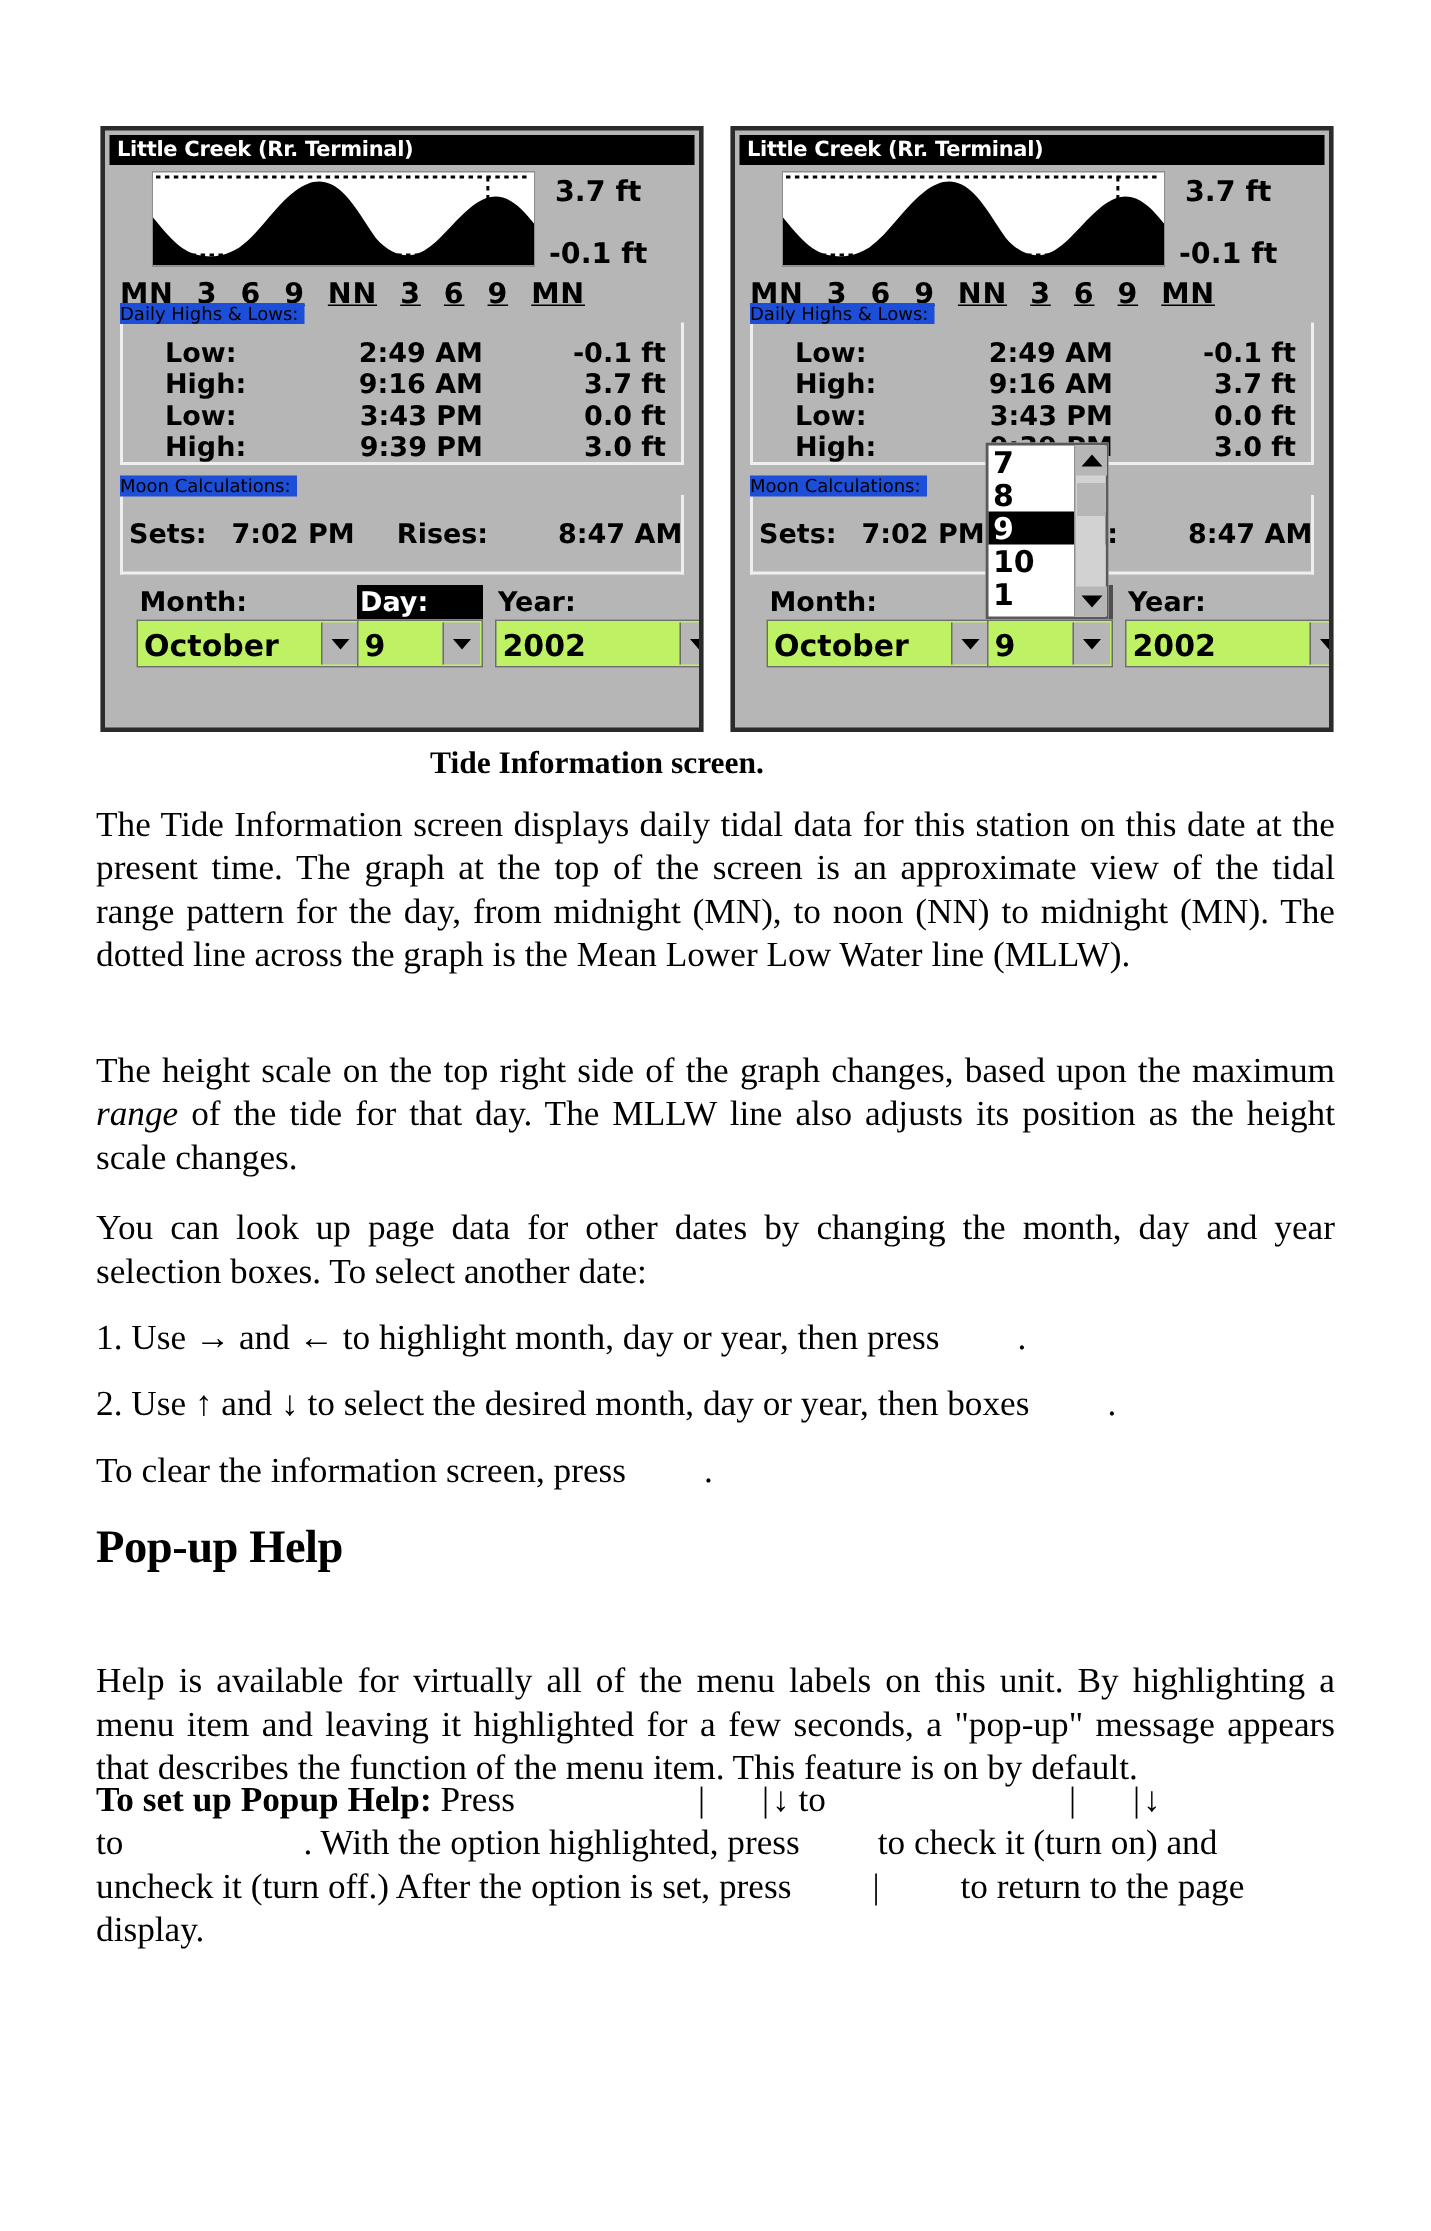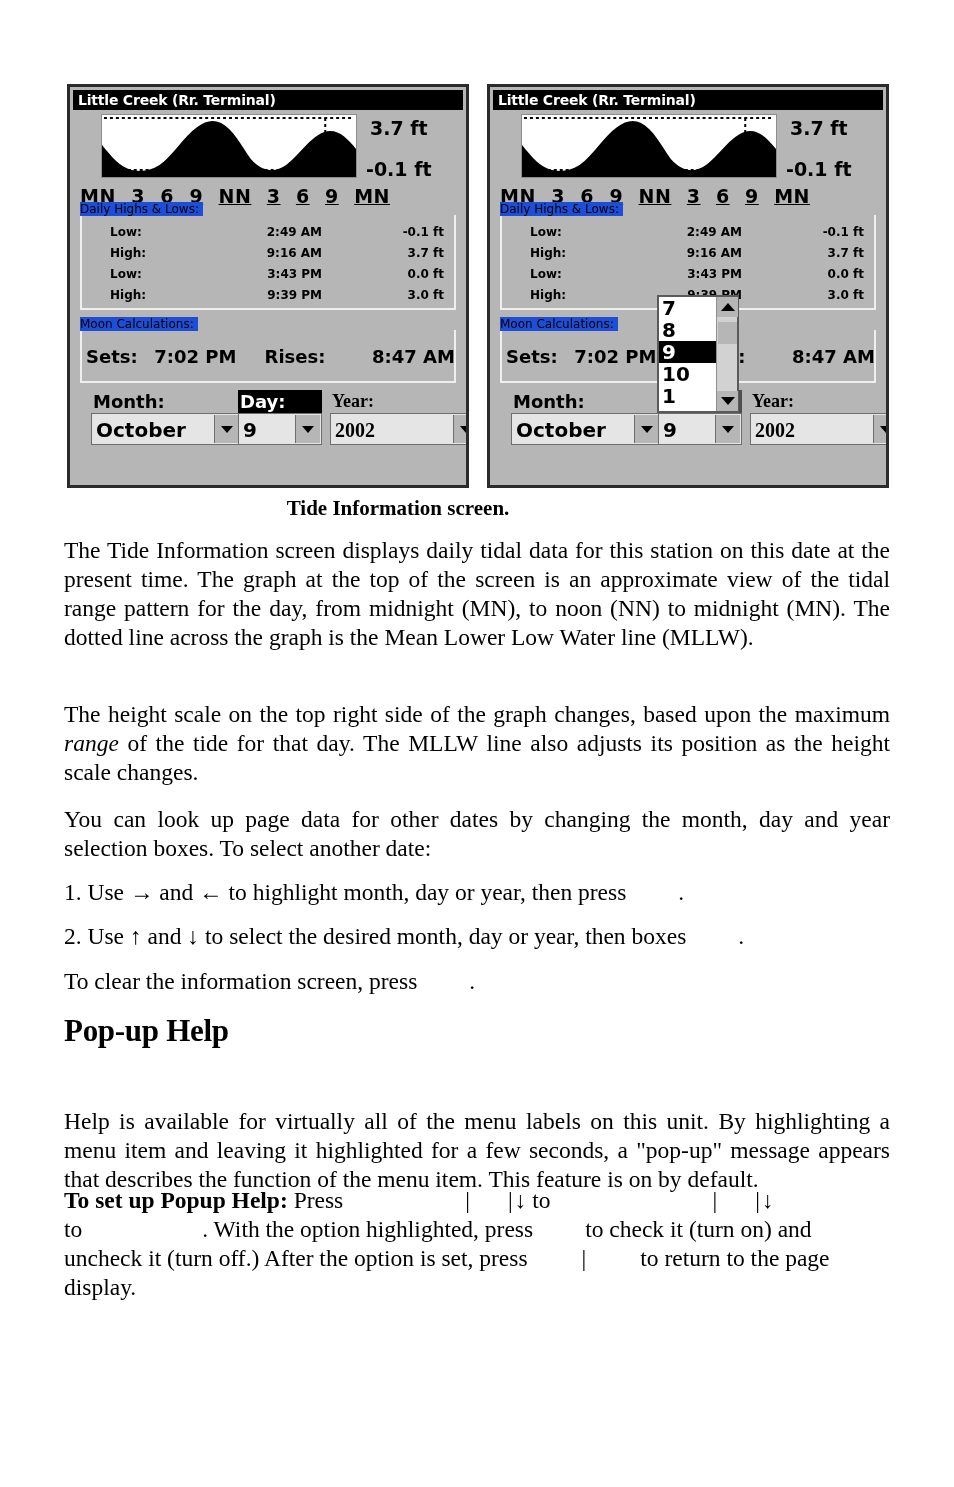--- a/index.html
+++ b/index.html
@@ -58,47 +58,47 @@
     padding-right:4px;white-space:nowrap;
   }
   .gb-legend::before{
     content:"";position:absolute;left:0;top:10px;right:-1000px;height:2px;
     background:#efefef;z-index:-1;
   }
 
   #highs-lows-left,#highs-lows-right{top:128px;height:95px;}
   .hl-row{
     position:absolute;left:0;right:6px;height:21px;
-    font-size:12px;font-weight:bold;white-space:nowrap;
+    font-size:18px;font-weight:bold;white-space:nowrap;
   }
   .hl-label{position:absolute;left:28px;}
   .hl-time{position:absolute;left:130px;width:110px;text-align:right;}
   .hl-height{position:absolute;right:4px;width:80px;text-align:right;}
 
   #moon-left,#moon-right{top:243px;height:53px;}
   .moon-row{position:absolute;left:4px;top:16px;font-size:18px;font-weight:bold;white-space:nowrap;}
   .moon-row span{display:inline-block;}
   .mr-sets-label{width:62px;}
   .mr-sets-val{width:104px;}
   .mr-rises-label{width:88px;}
   .mr-rises-val{width:96px;text-align:right;}
 
   .selector-row{position:absolute;left:10px;top:303px;right:10px;height:66px;}
   .sel{position:absolute;top:0;}
   .sel-month{left:0;width:150px;margin-left:11px;}
   .sel-day{left:158px;width:84px;}
-  .sel-year{left:250px;width:150px;font-family:Liberation Serif, serif;}
+  .sel-year{left:250px;width:150px;}
   .sel-label{
     font-size:18px;font-weight:bold;height:23px;line-height:23px;
     padding-left:2px;box-sizing:border-box;white-space:nowrap;
   }
   .sel-label.hl-black{background:#000;color:#fff;}
   .sel-label.hl-gray{background:#4e4e4e;color:#fff;}
   .combo{
-    position:relative;height:32px;background:#e5e5e5;
+    position:relative;height:32px;background:#bef264;
     border:1px solid #6e6e6e;box-sizing:border-box;
   }
   .combo-val{
     position:absolute;left:4px;top:2px;font-size:20px;font-weight:bold;
     line-height:28px;white-space:nowrap;
   }
   .combo-btn{
     position:absolute;right:1px;top:1px;width:24px;bottom:1px;
     background:#b6b6b6;border-left:1px solid #6e6e6e;
   }

